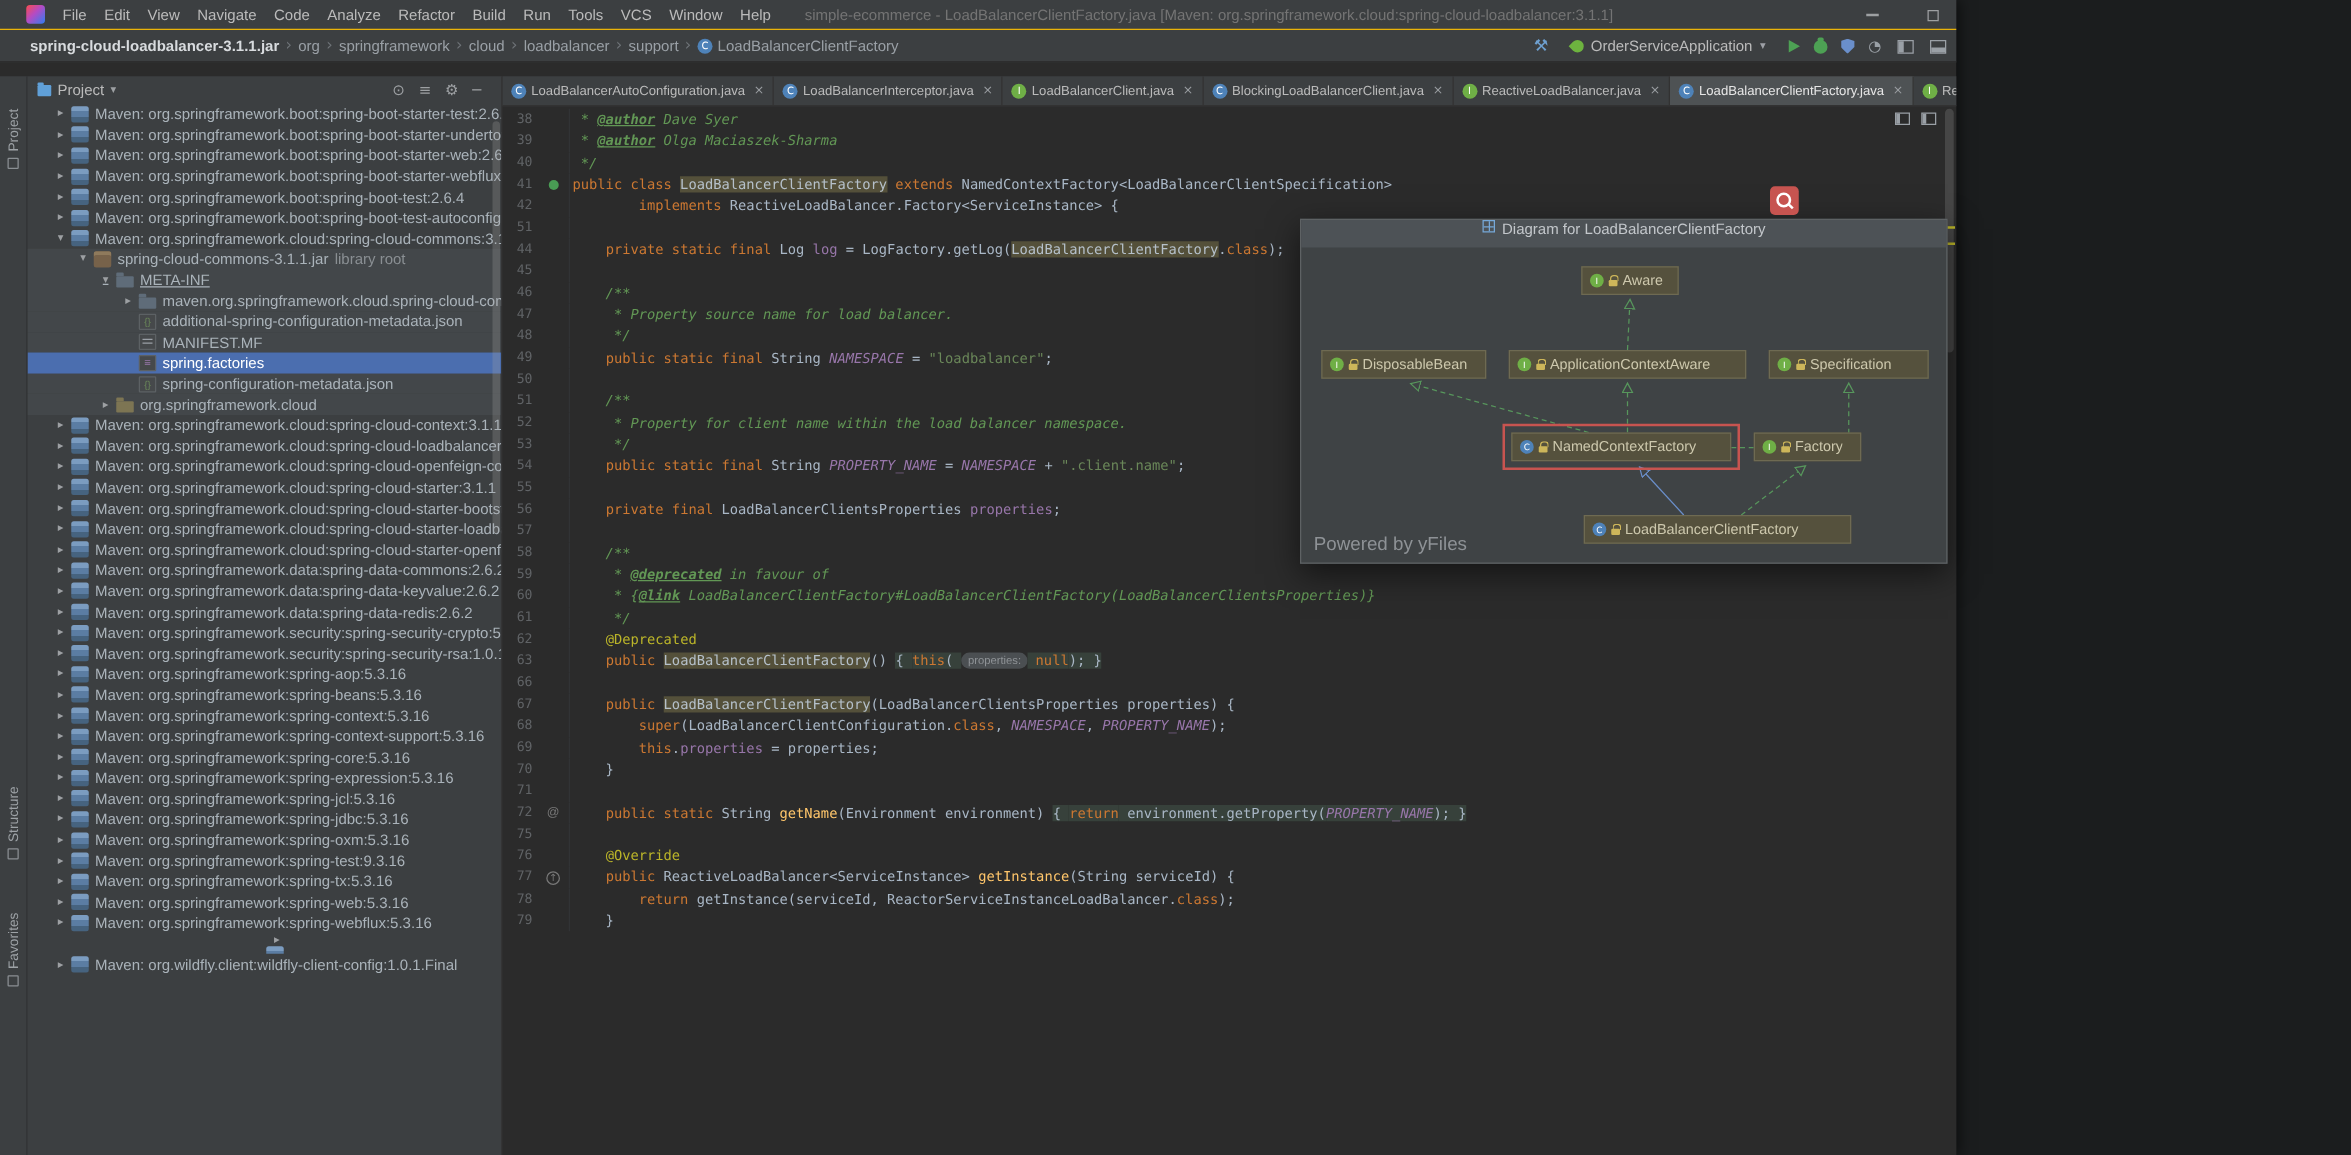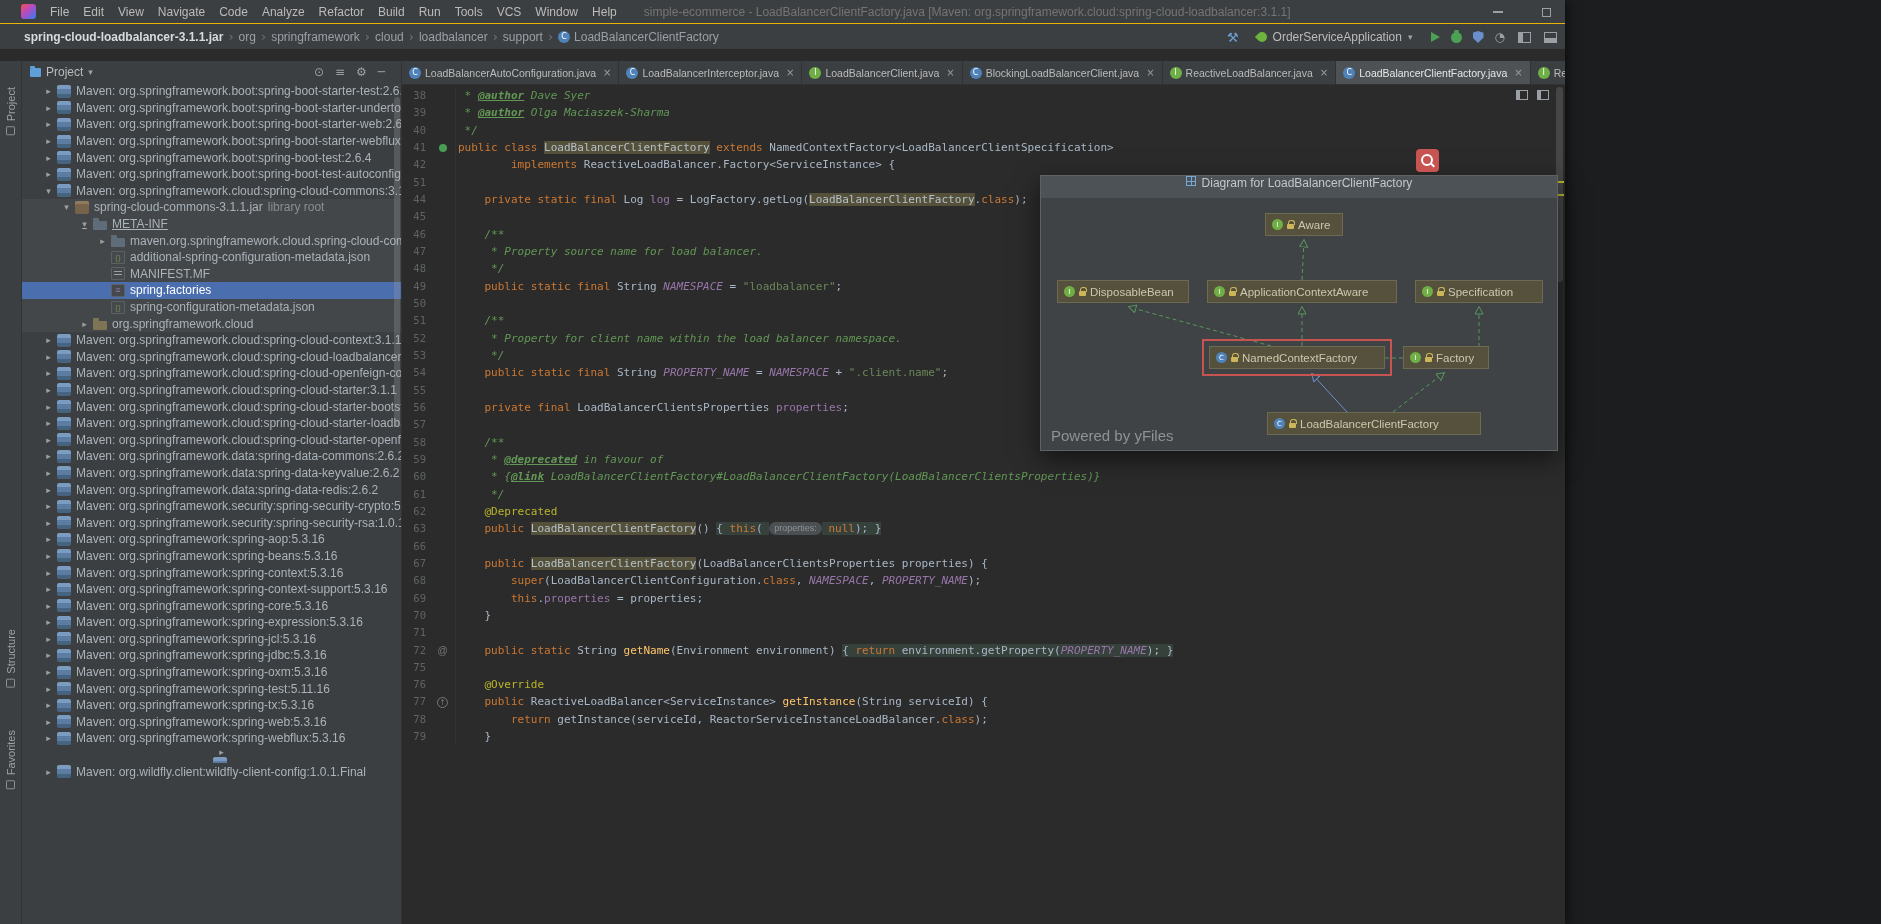--- a/index.html
+++ b/index.html
@@ -431,21 +431,21 @@
             <span class="tree-label">Maven: org.springframework:spring-jdbc:5.3.16</span>
           </div>
           <div class="tree-row" style="padding-left: 20px;">
             <span class="chev chev-r"></span>
             <span class="ic ic-lib"></span>
             <span class="tree-label">Maven: org.springframework:spring-oxm:5.3.16</span>
           </div>
           <div class="tree-row" style="padding-left: 20px;">
             <span class="chev chev-r"></span>
             <span class="ic ic-lib"></span>
-            <span class="tree-label">Maven: org.springframework:spring-test:5.11.16</span>
+            <span class="tree-label">Maven: org.springframework:spring-test:9.3.16</span>
           </div>
           <div class="tree-row" style="padding-left: 20px;">
             <span class="chev chev-r"></span>
             <span class="ic ic-lib"></span>
             <span class="tree-label">Maven: org.springframework:spring-tx:5.3.16</span>
           </div>
           <div class="tree-row" style="padding-left: 20px;">
             <span class="chev chev-r"></span>
             <span class="ic ic-lib"></span>
             <span class="tree-label">Maven: org.springframework:spring-web:5.3.16</span>

